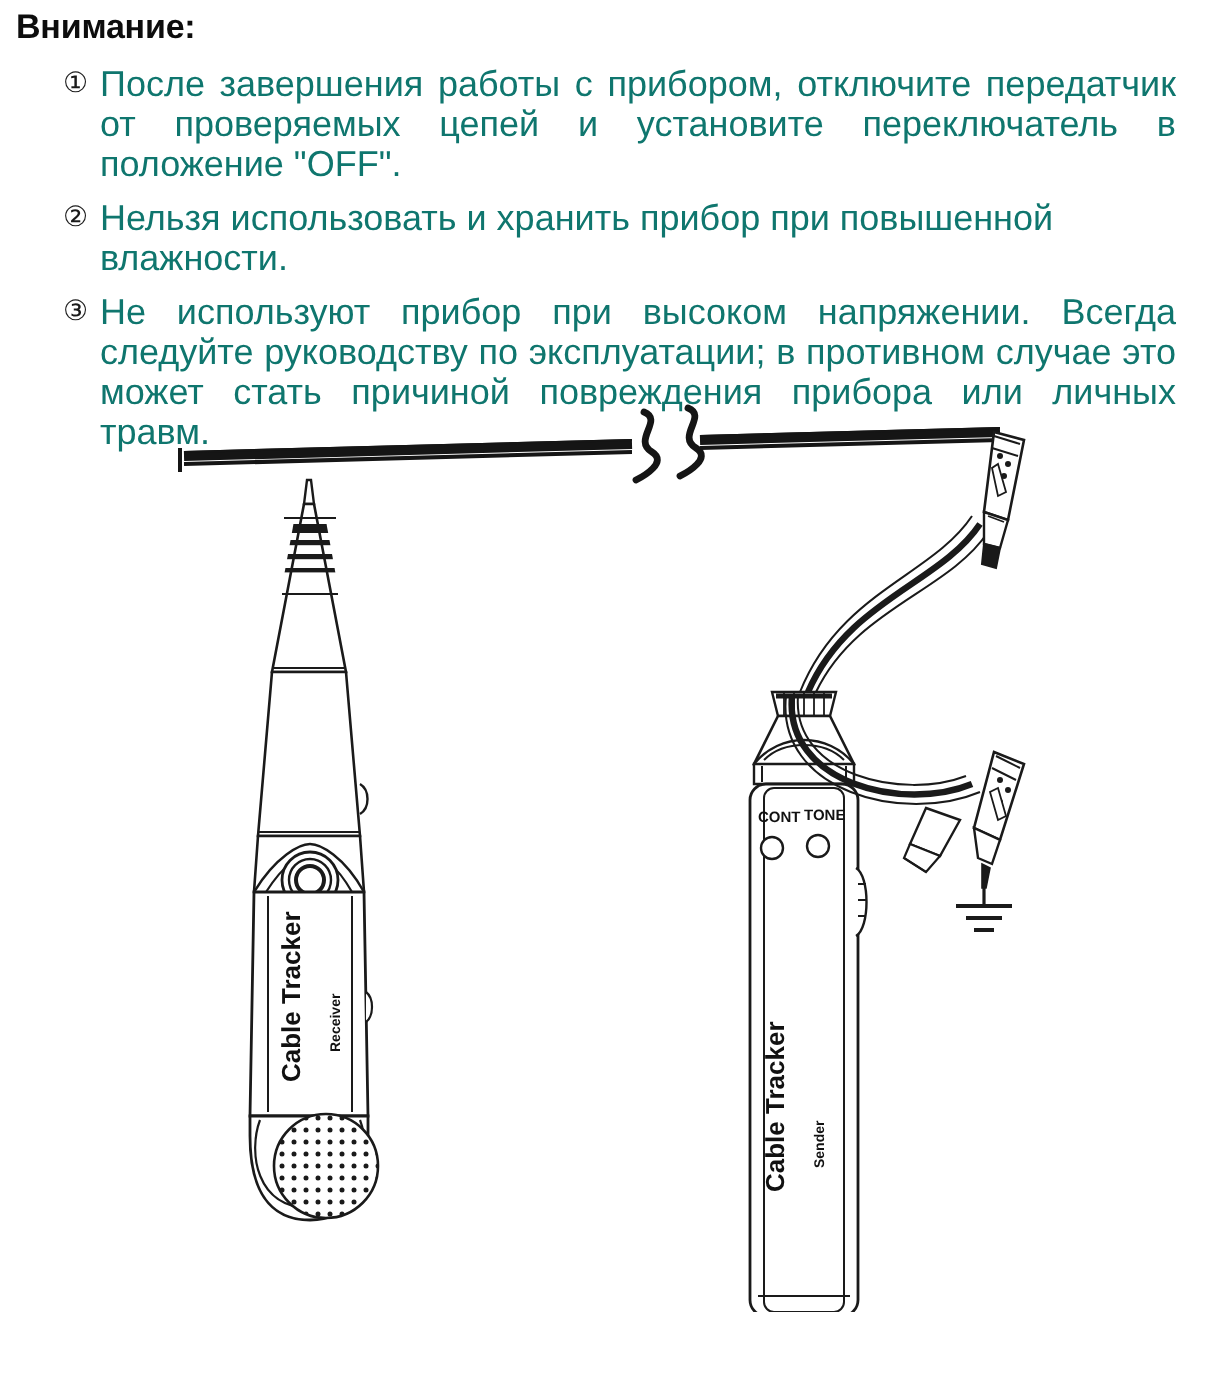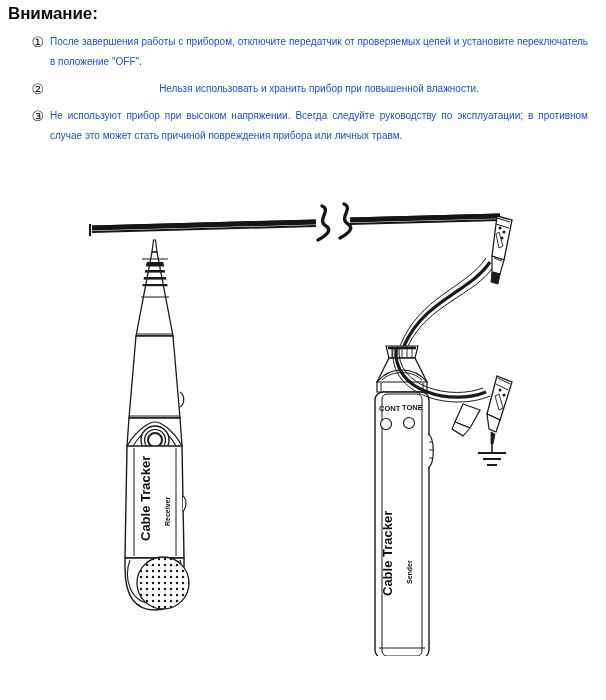--- a/index.html
+++ b/index.html
@@ -57,28 +57,28 @@
     text-align: right;
     padding-right: 6px;
     font-size: 14px;
     line-height: 20px;
     color: #1a1a1a;
     font-family: "DejaVu Sans", sans-serif;
   }
   .note-body {
     flex: 1 1 auto;
     padding-right: 18px;
-    font-size: 10px;
+    font-size: 18px;
     line-height: 20px;
-    color: #1d4ed8;
+    color: #0f766e;
     text-align: justify;
     text-justify: inter-word;
   }
   .note-body.nojustify {
-    text-align: center;
+    text-align: left;
   }
 
   
   .illustration {
     position: absolute;
     left: 0;
     top: 196px;
     width: 606px;
     height: 460px;
   }

